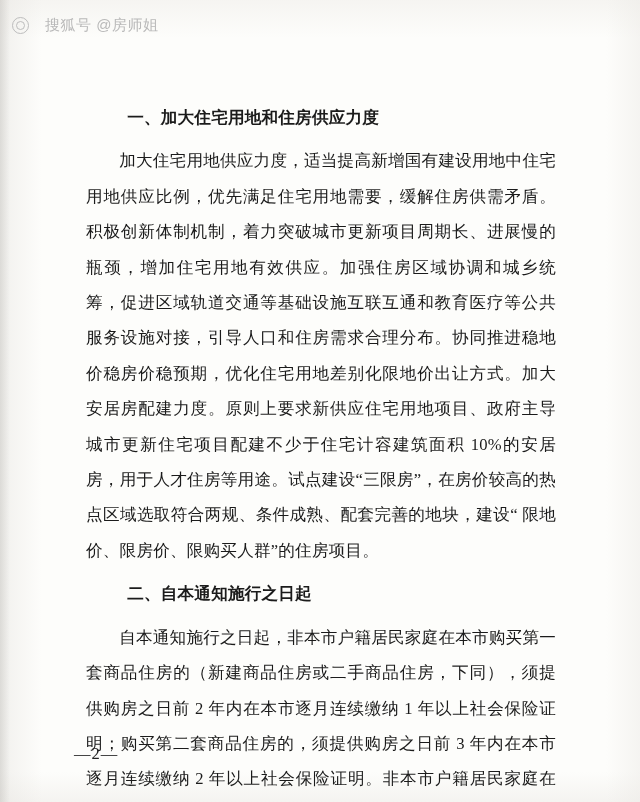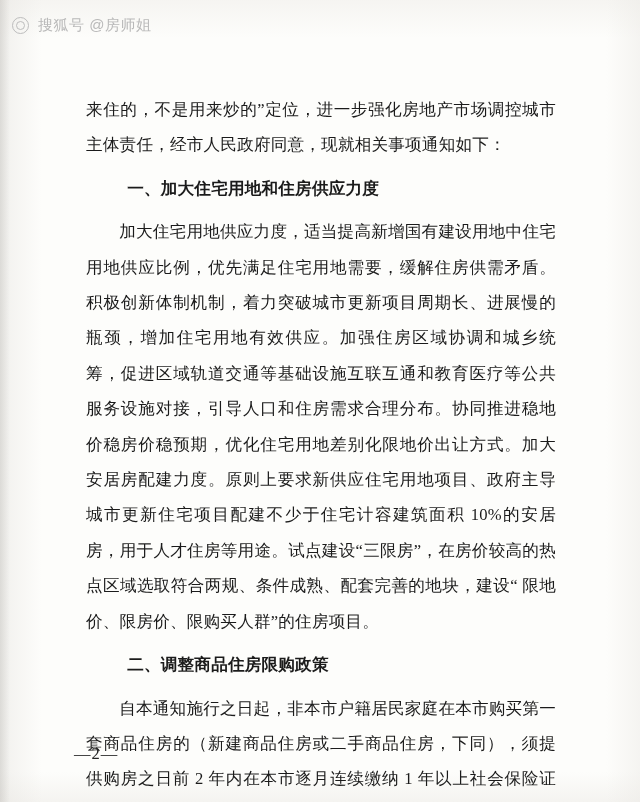--- a/index.html
+++ b/index.html
@@ -37,21 +37,21 @@
     pointer-events: none;
   }
 
   
   .watermark {
     position: absolute;
     left: 12px;
     top: 16px;
     display: flex;
     align-items: center;
-    gap: 9px;
+    gap: 16px;
     color: #b9b9b9;
     font-family: "Liberation Sans", sans-serif;
     font-size: 15px;
     letter-spacing: 0.5px;
     user-select: none;
   }
   .watermark .wm-logo {
     display: inline-block;
     width: 15px;
     height: 15px;
@@ -129,21 +129,20 @@
 <div class="page">
   <div class="paper-tint"></div>
   <div class="scan-shadow-left"></div>
 
   <div class="watermark">
     <span class="wm-logo"></span>
     <span>搜狐号 @房师姐</span>
   </div>
 
   <div class="doc-body">
-    <p class="para">来住的，不是用来炒的”定位，进一步强化房地产市场调控城市主体责任，经市人民政府同意，现就相关事项通知如下：</p>
     <p class="heading">一、加大住宅用地和住房供应力度</p>
     <p class="para indent2">加大住宅用地供应力度，适当提高新增国有建设用地中住宅用地供应比例，优先满足住宅用地需要，缓解住房供需矛盾。积极创新体制机制，着力突破城市更新项目周期长、进展慢的瓶颈，增加住宅用地有效供应。加强住房区域协调和城乡统筹，促进区域轨道交通等基础设施互联互通和教育医疗等公共服务设施对接，引导人口和住房需求合理分布。协同推进稳地价稳房价稳预期，优化住宅用地差别化限地价出让方式。加大安居房配建力度。原则上要求新供应住宅用地项目、政府主导城市更新住宅项目配建不少于住宅计容建筑面积 10%的安居房，用于人才住房等用途。试点建设“三限房”，在房价较高的热点区域选取符合两规、条件成熟、配套完善的地块，建设“ 限地价、限房价、限购买人群”的住房项目。</p>
-    <p class="heading">二、调整商品住房限购政策</p>
+    <p class="heading">二、自本通知施行之日起</p>
     <p class="para indent2">自本通知施行之日起，非本市户籍居民家庭在本市购买第一套商品住房的（新建商品住房或二手商品住房，下同），须提供购房之日前 2 年内在本市逐月连续缴纳 1 年以上社会保险证明；购买第二套商品住房的，须提供购房之日前 3 年内在本市逐月连续缴纳 2 年以上社会保险证明。非本市户籍居民家庭在本市行政区域内拥有 2 套及以上商品住房的，暂停向其销售</p>
   </div>
 
   <div class="page-number">—2—</div>
 </div>
 
 </body></html>

